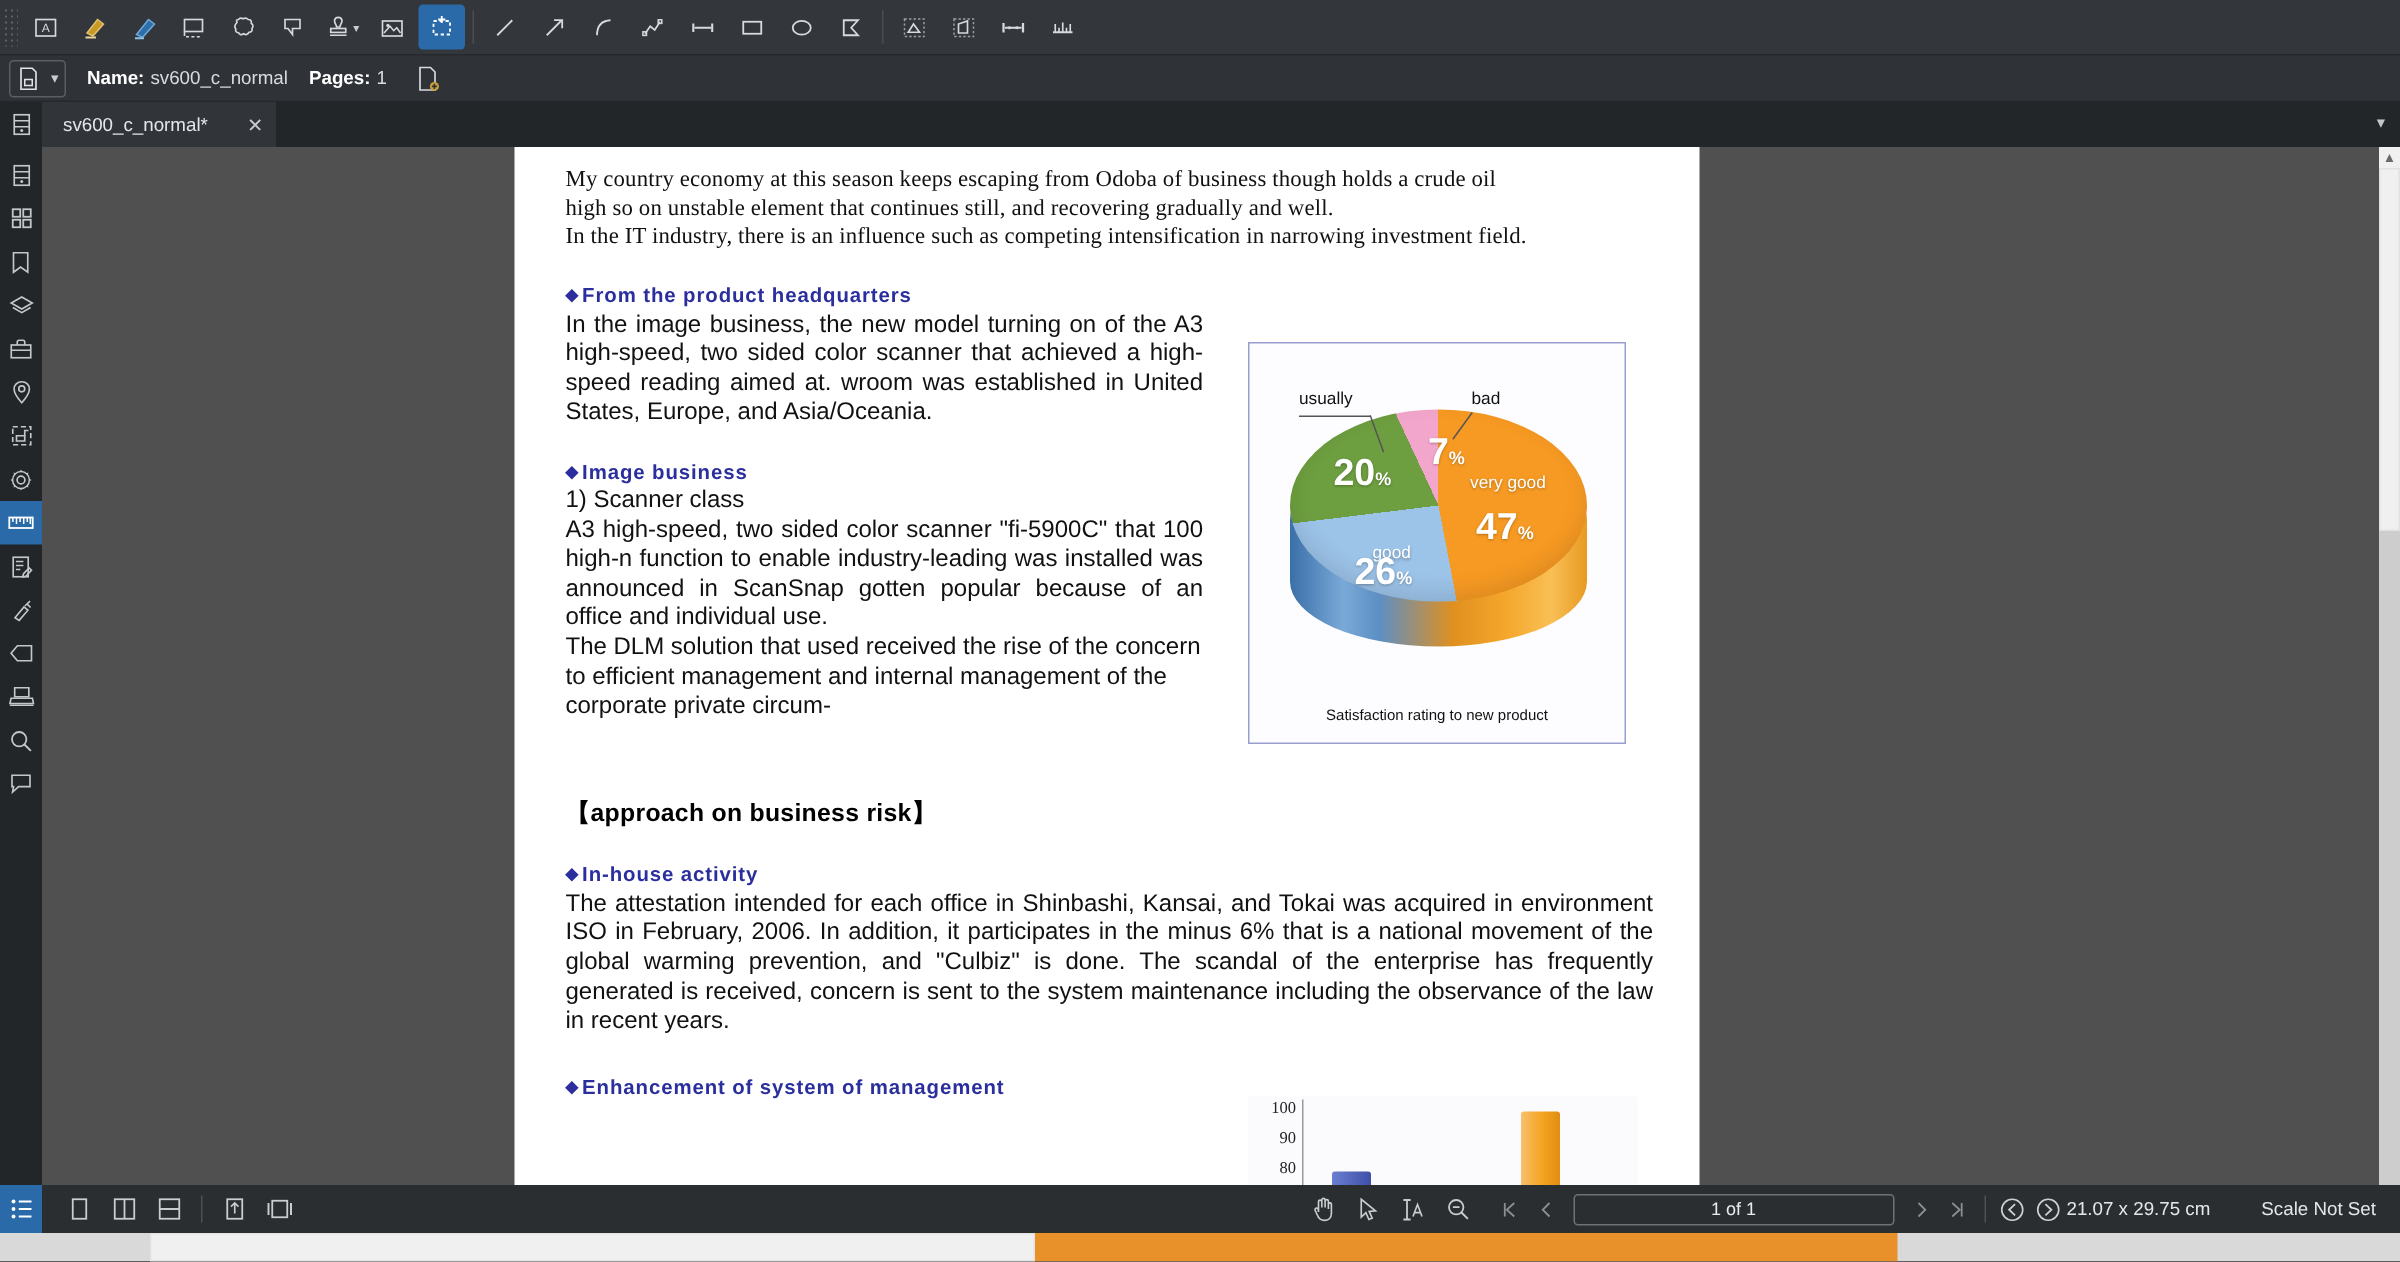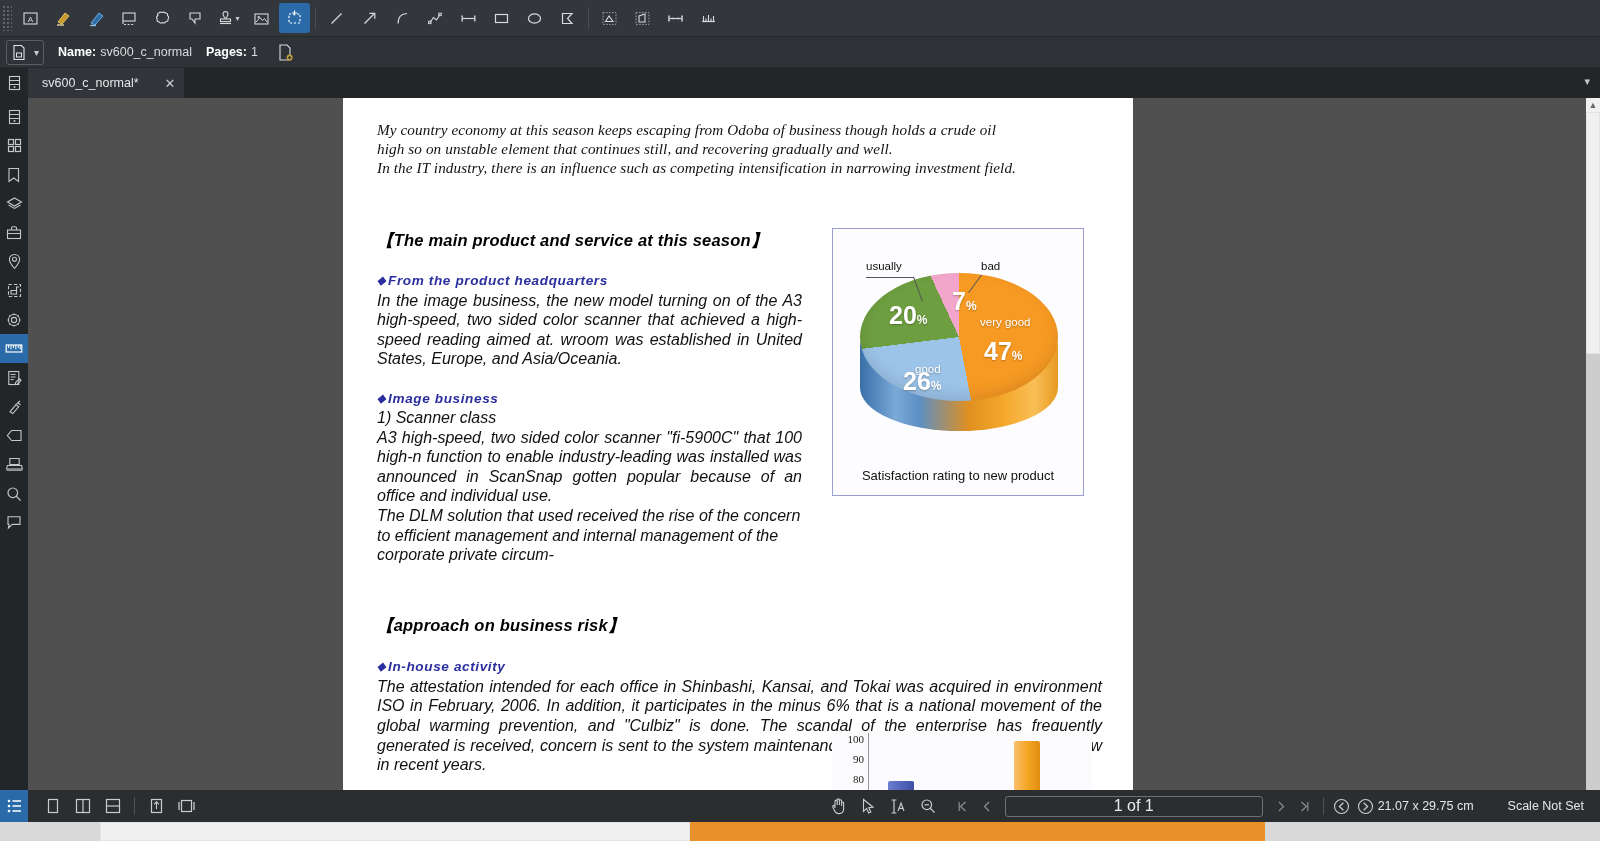--- a/index.html
+++ b/index.html
@@ -80,21 +80,21 @@
 
   
   #workspace {
     position:absolute; left:28px; top:98px; width:1572px; height:692px;
     background:#505050;
   }
   #page {
     position:absolute; left:315px; top:0px; width:790px; height:692px;
     background:#ffffff; overflow:hidden;
   }
-  #page-inner { position:absolute; left:0; top:0; width:790px; padding:20px 34px 0 34px;font-style:italic; }
+  #page-inner { position:absolute; left:0; top:0; width:790px; padding:10px 34px 0 34px; }
 
   
   .serif-p {
     font-family:"Liberation Serif", serif; font-size:15.2px; color:#111;
     line-height:19.2px; letter-spacing:.1px;
   }
   .sec-head {
     font-family:"Liberation Sans", sans-serif; font-weight:bold;
     font-size:16.5px; color:#000; letter-spacing:.2px;
   }
@@ -117,21 +117,21 @@
     position:absolute; left:489px; top:130px; width:252px; height:268px;
     background:#fdfdff; border:1px solid #9a9ecf;
   }
   .pie-label {
     position:absolute; font-family:"Liberation Sans", sans-serif;
     font-size:11.5px; color:#111;
   }
   .pie-leader { position:absolute; background:#555; }
   #pie-caption {
     position:absolute; bottom:12px; left:0; width:100%; text-align:center;
-    font-size:13px; color:#111;
+    font-size:10px; color:#111;
   }
   .pie-wrap { position:absolute; left:22px; top:28px; width:210px; height:195px; }
   .pie-side {
     position:absolute; left:5px; top:46px; width:198px; height:128px;
     border-radius:50%/34%;
     background:linear-gradient(90deg,#3a6fa8 0%, #7aa9d8 18%, #5d8fc4 30%,
                #e09020 55%, #f4a62a 72%, #f9bf55 88%, #e89a22 100%);
   }
   .pie-top {
     position:absolute; left:5px; top:16px; width:198px; height:128px;
@@ -188,22 +188,22 @@
     position:absolute; left:0; top:790px; width:1600px; height:32px;
     background:#2b2e31; display:flex; align-items:center;
   }
   .bb-icon {
     width:30px; height:26px; display:flex; align-items:center;
     justify-content:center; color:#c9cdd0; border-radius:3px;
   }
   .bb-icon.sel { background:#2a6aa8; color:#fff; width:28px; height:32px; border-radius:0; }
   .bb-sep { width:1px; height:18px; background:#4d5155; margin:0 6px; }
   #page-field {
-    width:258px; height:21px; border:1px solid #6d7277; border-radius:3px;
-    background:#2b2e31; color:#e9ecef; font-size:16px;
+    width:214px; height:21px; border:1px solid #6d7277; border-radius:3px;
+    background:#2b2e31; color:#e9ecef; font-size:12px;
     display:flex; align-items:center; justify-content:center;
   }
   .bb-nav { width:24px; height:24px; display:flex; align-items:center;
             justify-content:center; color:#8a8f94; font-size:11px; }
   .bb-nav.on { color:#ccd0d3; }
   .bb-right { margin-left:auto; display:flex; align-items:center;
               padding-right:16px; gap:34px; color:#e4e7ea; font-size:12.5px; }
   #hscroll {
     position:absolute; left:0; top:822px; width:1600px; height:19px;
     background:#d9d9d9;
@@ -493,21 +493,20 @@
 </div>
 
 <div id="workspace">
   <div id="page">
     <div id="page-inner">
 
       <div class="serif-p" style="margin-top:2px;">My country economy at this season keeps escaping from Odoba of business though holds a crude oil</div>
       <div class="serif-p">high so on unstable element that continues still, and recovering gradually and well.</div>
       <div class="serif-p">In the IT industry, there is an influence such as competing intensification in narrowing investment field.</div>
 
-      <div class="sec-head" style="margin-top:52px;">【The main product and service at this season】</div>
 
       <div class="sub-head" style="margin-top:21px;">
         <span class="diamond">◆</span>
         <span>From the product headquarters</span>
       </div>
       <div class="body-p narrow just" style="margin-top:3px;">In the image business, the new model turning on of the A3 high-speed, two sided color scanner that achieved a high-speed reading aimed at. wroom was established in United States, Europe, and Asia/Oceania.</div>
 
       <div class="sub-head" style="margin-top:22px;">
         <span class="diamond">◆</span>
         <span>Image business</span>

